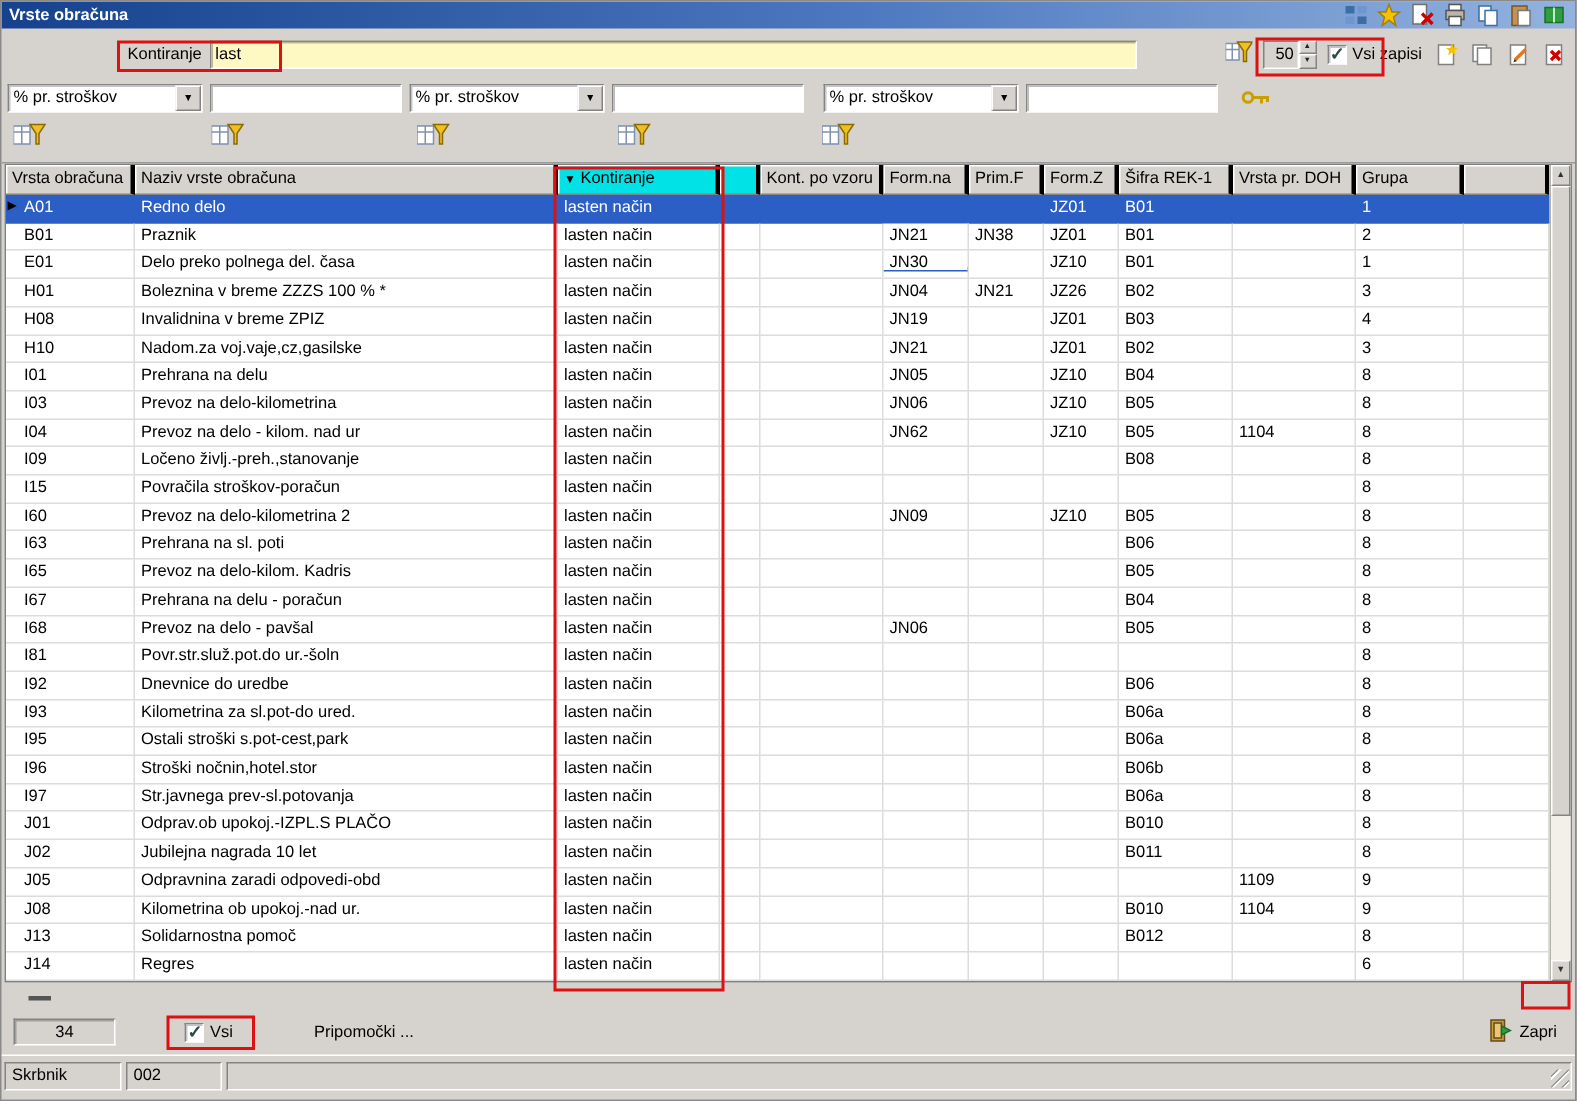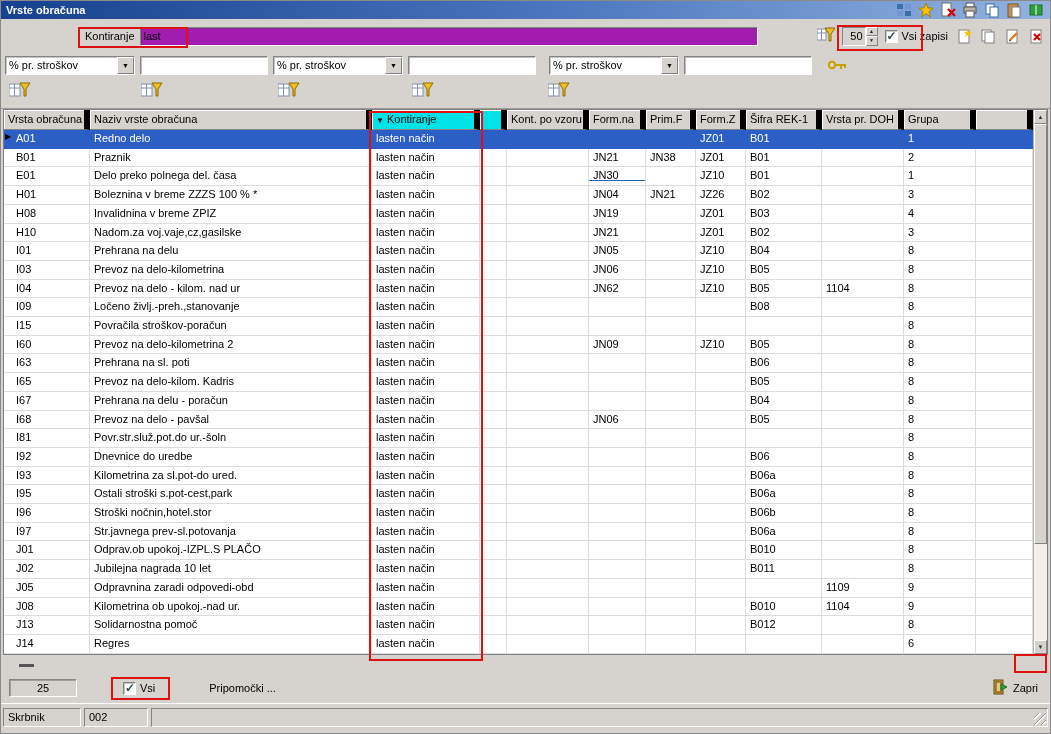--- a/index.html
+++ b/index.html
@@ -14,21 +14,21 @@
     background:linear-gradient(to right,#15418e,#4e79c0 55%,#93b2de);}
   .titlebar .title{color:#fff;font-weight:bold;font-size:11px;white-space:nowrap;}
   .tb-icons{margin-left:auto;display:flex;align-items:center;gap:6px;padding-right:6px;}
   .tb-icons .icn{width:16px;height:16px;display:inline-flex;align-items:center;justify-content:center;cursor:pointer;}
   
   .findrow{height:34px;display:flex;align-items:center;padding:0 6px;}
   .findrow .lbl{margin-left:78px;margin-right:5px;}
   .sunken{border:1px solid #848484;border-bottom-color:#fff;border-right-color:#fff;
     box-shadow:inset 1px 1px 0 rgba(64,64,64,.35);background:#fff;}
   .findrow input{width:618px;height:19px;font:11px "Liberation Sans",sans-serif;padding:1px 3px;outline:none;}
-  .findrow input.sunken{background:#a21caf;}
+  .findrow input.sunken{background:#fef9c3;}
   .fr-right{margin-left:auto;display:flex;align-items:center;gap:7px;}
   .spinner{display:flex;align-items:stretch;height:19px;}
   .spinner .val{width:24px;background:#d6d3ce;border:1px solid #848484;border-bottom-color:#fff;border-right-color:#fff;
     text-align:right;padding:2px 2px 0 0;}
   .spinbtns{display:flex;flex-direction:column;width:12px;}
   .spinbtns div{flex:1;background:#d6d3ce;border:1px solid #fff;border-bottom-color:#848484;border-right-color:#848484;
     font-size:5px;line-height:6px;text-align:center;color:#222;cursor:pointer;}
   .chk{display:flex;align-items:center;gap:4px;cursor:pointer;}
   .chk .box{width:13px;height:13px;background:#fff;border:1px solid #848484;border-bottom-color:#fff;border-right-color:#fff;
     box-shadow:inset 1px 1px 0 rgba(64,64,64,.3);position:relative;}
@@ -44,21 +44,21 @@
   .ftext{width:128px;height:19px;font:11px "Liberation Sans",sans-serif;padding:1px 3px;outline:none;}
   .keyic{margin-left:10px;cursor:pointer;width:20px;height:16px;}
   
   .funnelrow{height:32px;position:relative;border-bottom:1px solid #9a9a9a;}
   .colfilter{position:absolute;top:5px;width:22px;height:16px;cursor:pointer;}
   
   .grid{height:546px;margin:0 2px;background:#fff;border:1px solid #808080;display:flex;flex-direction:column;position:relative;}
   .gridmain{flex:1;display:flex;}
   .gridcols{flex:1;display:flex;flex-direction:column;overflow:hidden;}
   .ghead{display:flex;height:20px;flex:none;}
-  .hcell{flex:none;background:#d6d3ce;border-right:6px solid #000000;border-bottom:1px solid #848484;
+  .hcell{flex:none;background:#d6d3ce;border-right:3px solid #000000;border-bottom:1px solid #848484;
     box-shadow:inset 1px 1px 0 #fff;padding:3px 0 0 4px;white-space:nowrap;overflow:hidden;cursor:pointer;}
   .hcell.hl{background:#00e2e6;}
   .hcell .sort{font-size:8px;margin-right:3px;}
   .hcell.filler{flex:1;cursor:default;}
   .gbody{flex:1;display:flex;flex-direction:column;}
   .grow{display:flex;height:calc(524px / 28);flex:none;}
   .gcell{flex:none;border-right:1px solid #dcdcdc;border-bottom:1px solid #dcdcdc;
     padding:2px 0 0 4px;white-space:nowrap;overflow:hidden;position:relative;}
   .gcell.first{padding-left:12px;}
   .gcell.filler{flex:1;}
@@ -680,21 +680,21 @@
         <div class="arr">▼</div>
       </div>
     </div>
   </div>
 
   <div class="hscrollrow">
     <div class="hthumb"></div>
   </div>
 
   <div class="footerrow">
-    <div class="countbox sunken">25</div>
+    <div class="countbox sunken">34</div>
     <div class="chk vsi">
       <span class="box checked"></span>
       <span>Vsi</span>
     </div>
     <span class="pripomocki">Pripomočki ...</span>
     <div class="zapribtn">
       <span>
         <svg width="16" height="16">
             <rect x="2" y="1" width="9" height="14" fill="#c8a040" stroke="#6a4a10"></rect>
             <rect x="4" y="3" width="5" height="10" fill="#e8c878" stroke="#6a4a10"></rect>

